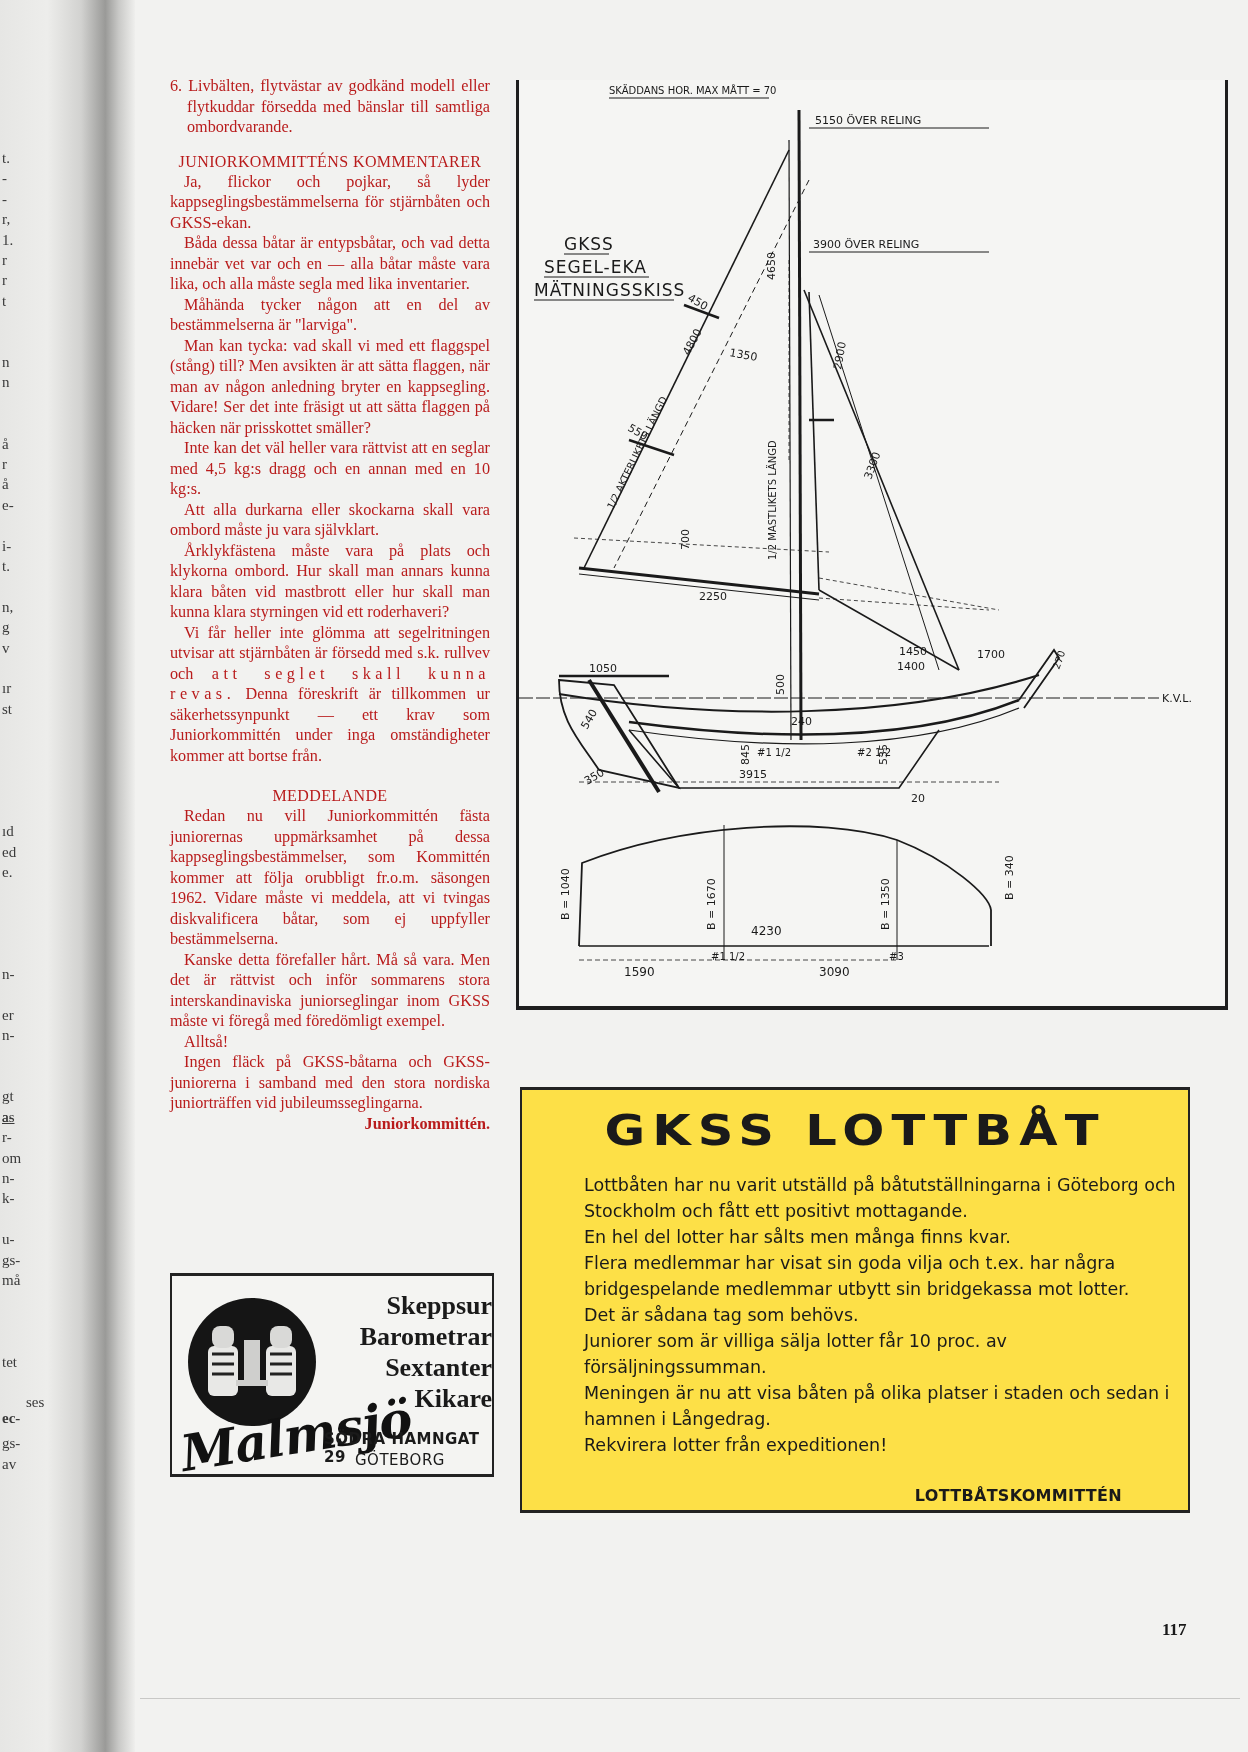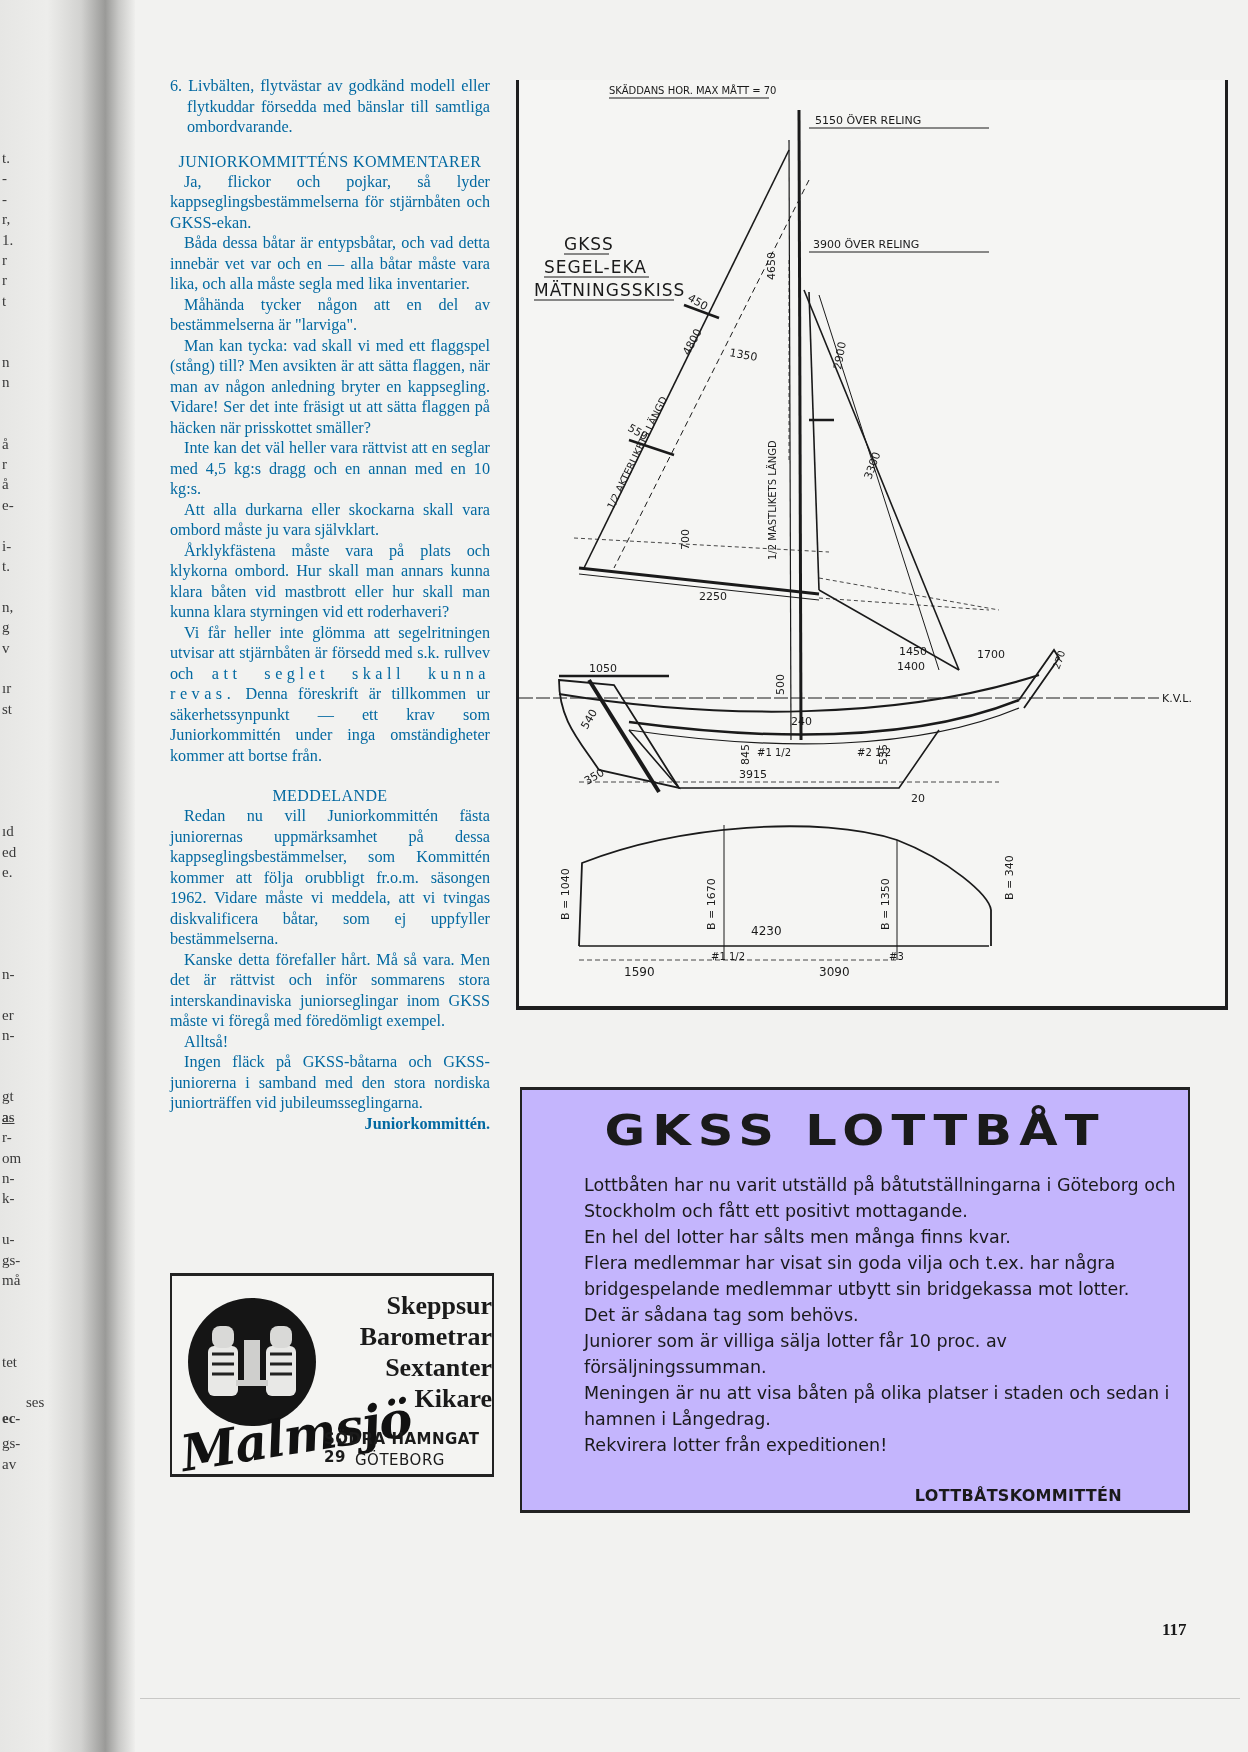--- a/index.html
+++ b/index.html
@@ -12,21 +12,21 @@
     position: absolute; left: 0; top: 0; width: 135px; height: 1752px;
     background: linear-gradient(to right, #e6e6e4 0%, #ededeb 35%, #d2d2d0 60%, #9a9a98 78%, #c9c9c7 88%, #efefed 100%);
   }
   .spine-frag {
     position: absolute; left: 2px; font-family: "Liberation Serif", serif;
     font-size: 15px; color: #3a3a3a; line-height: 17px;
   }
   .col-left {
     position: absolute; left: 170px; top: 76px; width: 320px;
     font-family: "Liberation Serif", serif; font-size: 16.2px; line-height: 20.5px;
-    text-align: justify; color: #0369a1;
+    text-align: justify; color: #b91c1c;
   }
   .col-left p { margin: 0; text-indent: 14px; }
   .col-left .item6 { padding-left: 17px; text-indent: -17px; margin-bottom: 14px; }
   .col-left h3 {
     margin: 12px 0 0 0; font-weight: normal; text-align: center;
     font-size: 16px; letter-spacing: 0.4px; line-height: 20px;
   }
   .col-left .spaced { letter-spacing: 4.5px; }
   .col-left .sig { text-align: right; font-weight: bold; text-indent: 0; }
   
@@ -56,21 +56,21 @@
   .diagram {
     position: absolute; left: 516px; top: 80px; width: 706px; height: 926px;
     border-left: 3px solid #1e1e1e; border-right: 3px solid #1e1e1e; border-bottom: 4px solid #1e1e1e;
     background: #f5f5f3;
   }
   .diagram svg { position: absolute; left: 0; top: 0; }
   .dtext { font-family: "DejaVu Sans", sans-serif; fill: #1a1a1a; }
   
   .lott {
     position: absolute; left: 520px; top: 1087px; width: 666px; height: 420px;
-    border: 2px solid #222; border-top-width: 3px; border-bottom-width: 3px; background: #c4b5fd;
+    border: 2px solid #222; border-top-width: 3px; border-bottom-width: 3px; background: #fde047;
   }
   .lott-title {
     position: absolute; left: 0; width: 100%; top: 16px; text-align: center;
     font-family: "DejaVu Sans", sans-serif; font-weight: bold; font-size: 42px;
     letter-spacing: 6px; transform: scaleX(1.18); transform-origin: center;
   }
   .lott-body {
     position: absolute; left: 62px; top: 82px; width: 600px;
     font-family: "DejaVu Sans", sans-serif; font-size: 17.5px; line-height: 26px; color: #1a1a1a;
   }

